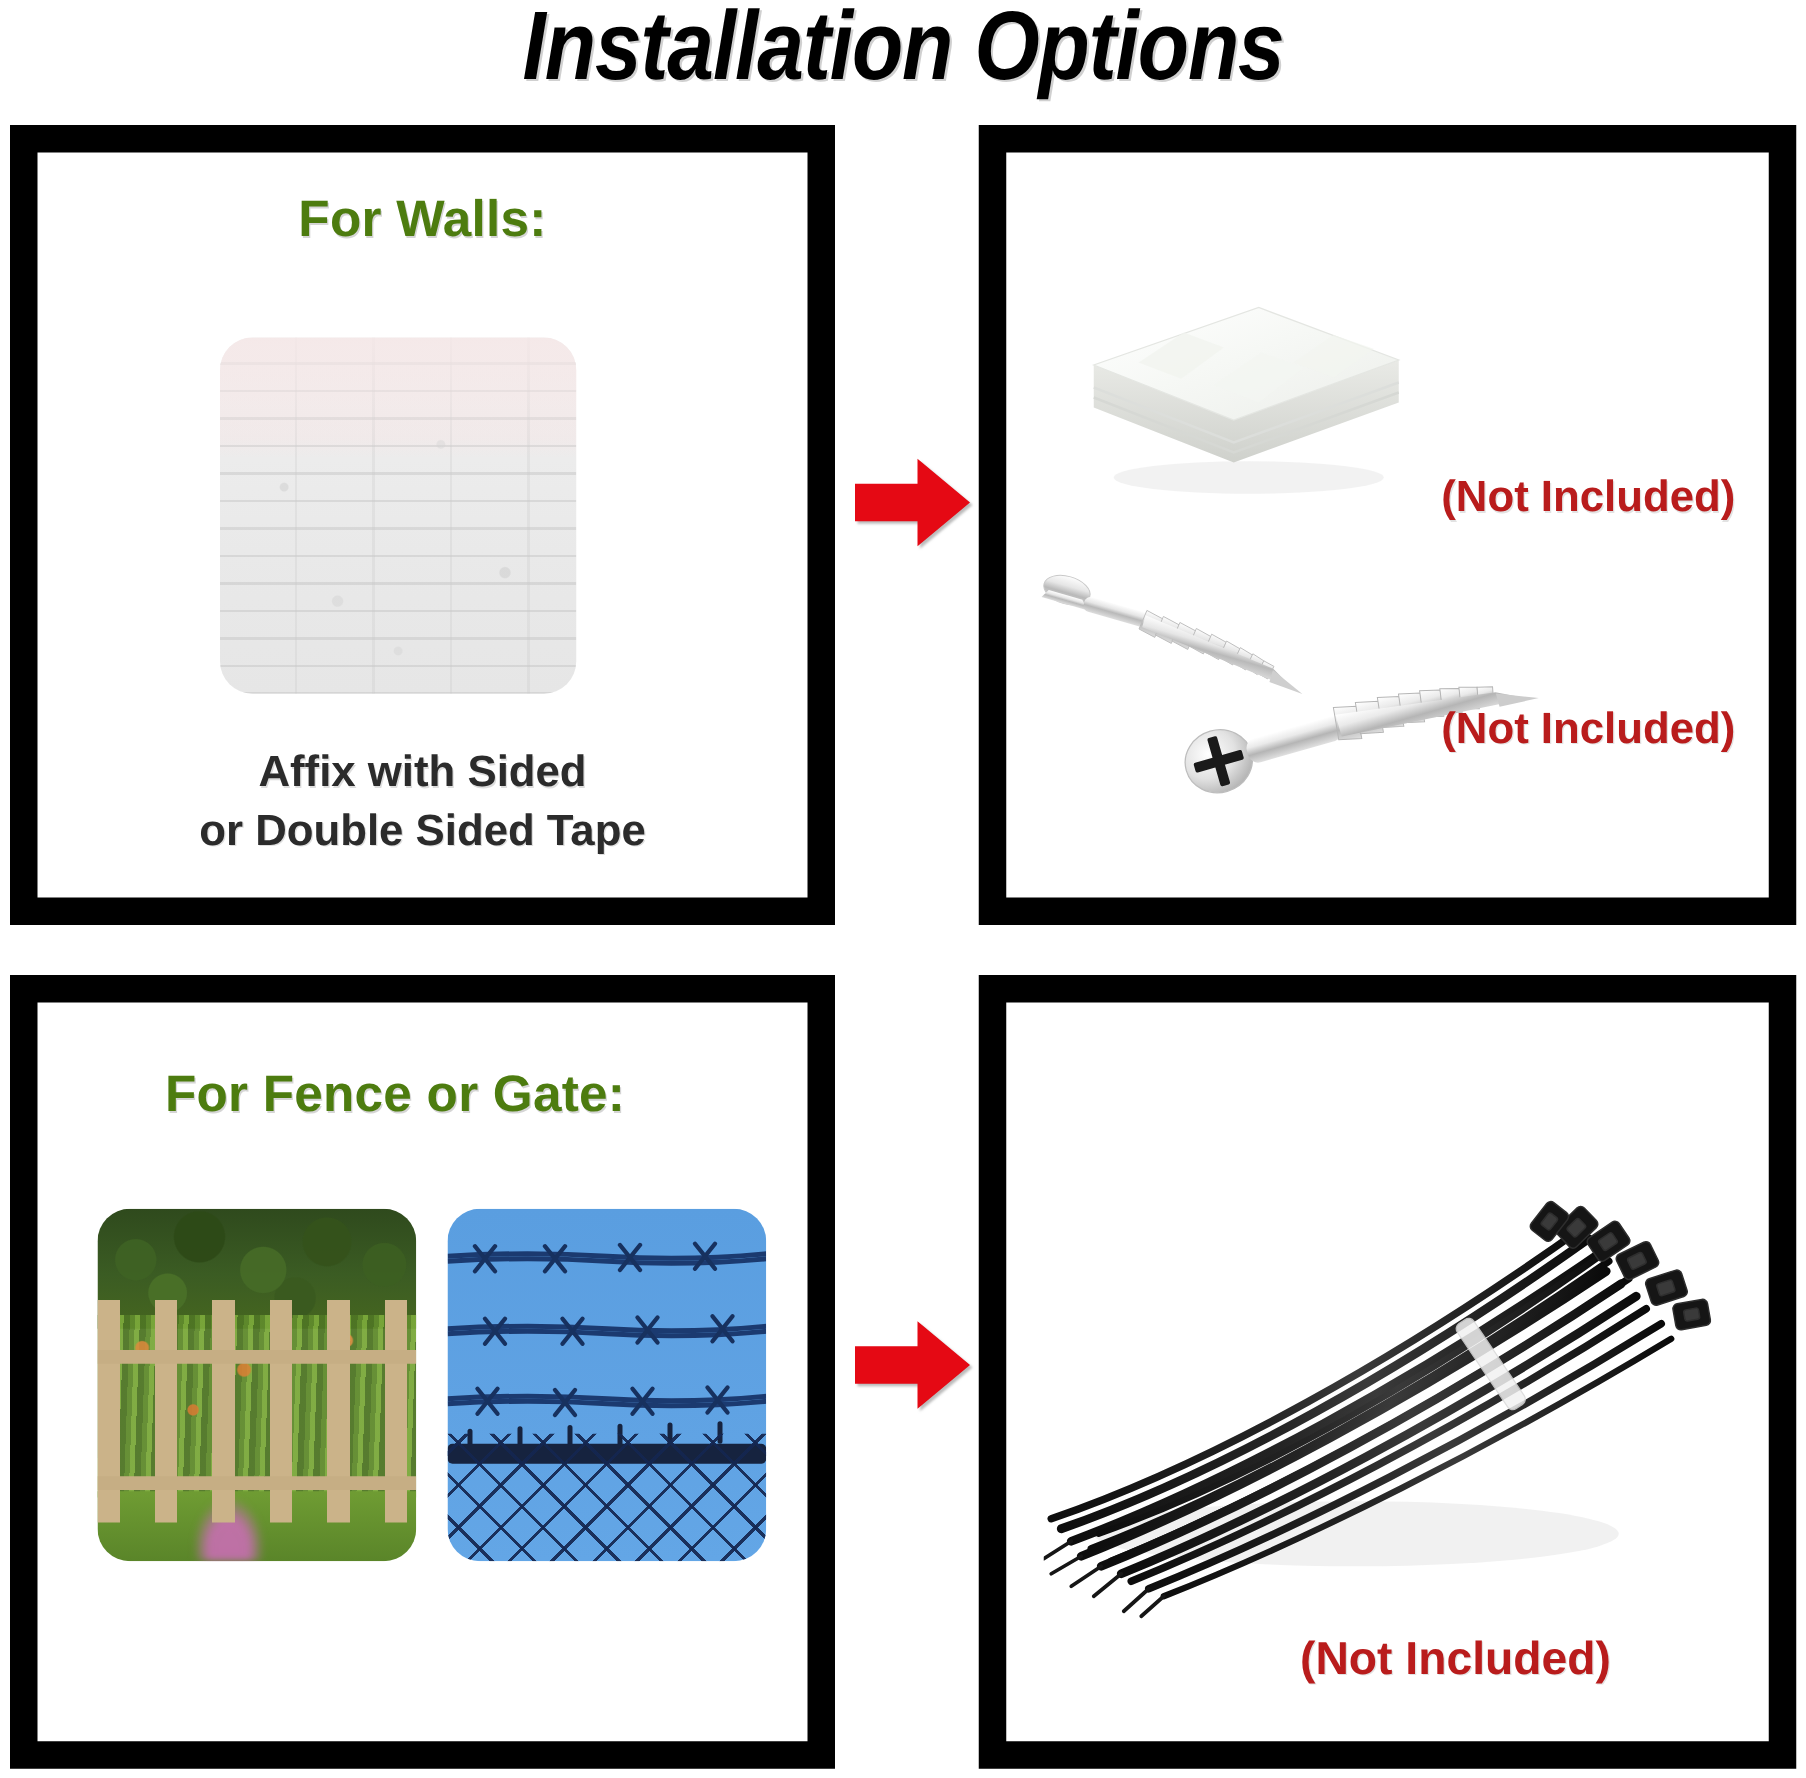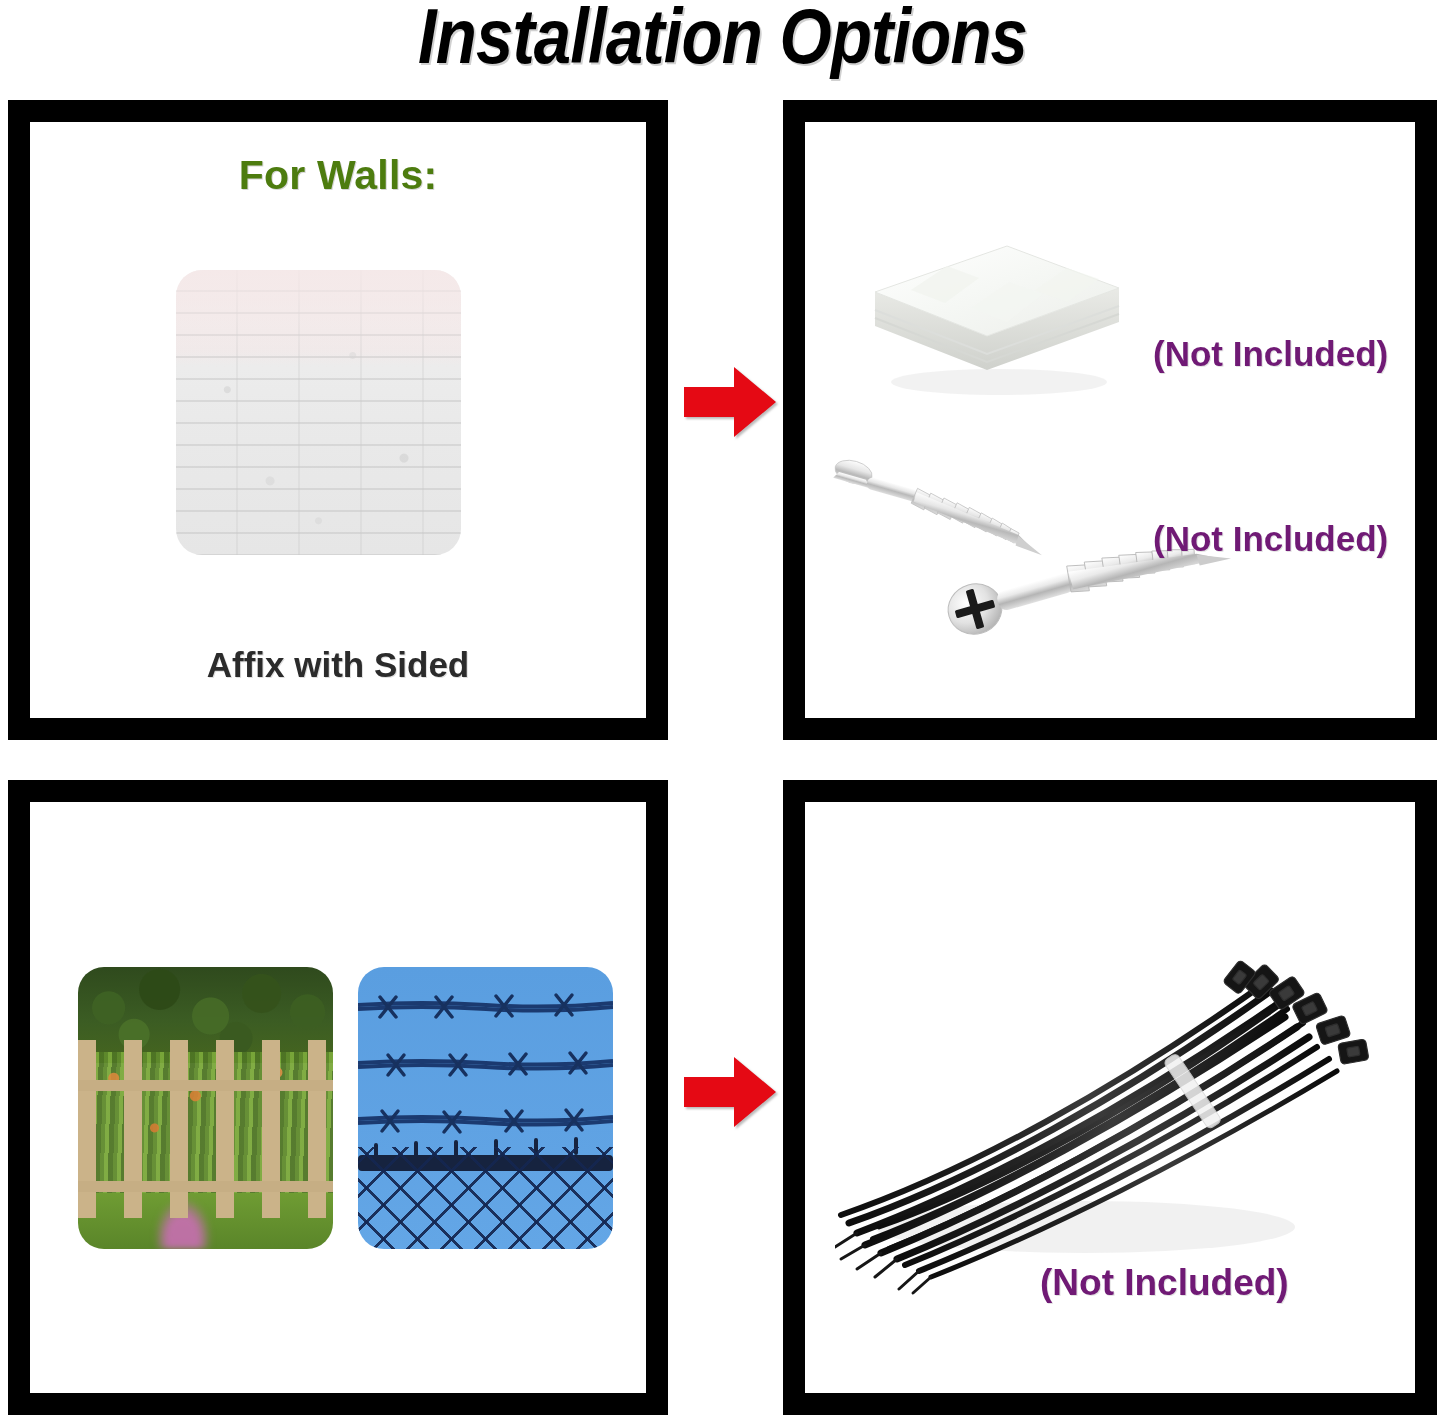--- a/index.html
+++ b/index.html
@@ -69,23 +69,24 @@
     line-height: 1.35;
     text-shadow: 1px 1px 0 rgba(160,160,160,0.35);
   }
   #cap-walls { bottom: 30px; }
   #cap-fence { bottom: 48px; left: -24px; }
 
   .not-included {
     position: absolute;
     font-size: 35px;
     font-weight: bold;
-    color: #701a75;
+    color: #b91c1c;
     white-space: nowrap;
     text-shadow: 1px 1px 0 rgba(160,160,160,0.3);
+    margin-top: 44px;
   }
   #ni-tape   { left: 348px; top: 212px; }
   #ni-screw  { left: 348px; top: 397px; }
   #ni-ties   { left: 235px; top: 460px; font-size: 37px; }
 
   
   .red-arrow {
     position: absolute;
     width: 92px; height: 74px;
     filter: drop-shadow(2px 2px 1px rgba(120,120,120,0.5));
@@ -208,20 +209,21 @@
       <div class="panel-heading" id="head-walls">For Walls:</div>
 
       <div id="brick-wall">
         <div class="brick-rows"></div>
         <div class="brick-noise"></div>
         <div class="brick-top-tint"></div>
       </div>
 
       <div class="caption" id="cap-walls">
         <div>Affix with Sided</div>
+        <div>or Double Sided Tape</div>
       </div>
     </div>
   </div>
 
   <div class="panel" id="panel-tr">
     <div class="panel-inner">
 
       <div id="tape-stack">
         <svg width="260" height="175" viewBox="0 0 260 175">
           <defs>
@@ -329,20 +331,21 @@
           </g>
         </svg>
       </div>
 
       <div class="not-included" id="ni-screw">(Not Included)</div>
     </div>
   </div>
 
   <div class="panel" id="panel-bl">
     <div class="panel-inner">
+      <div class="panel-heading" id="head-fence">For Fence or Gate:</div>
 
       <div class="thumb" id="thumb-picket">
         <div class="picket-sky"></div>
         <div class="picket-hedge"></div>
         <div class="picket-grassbg"></div>
         <div class="picket-flowers"></div>
         <div class="picket-lawn"></div>
         <div class="picket-path"></div>
         <div class="picket-slats"></div>
         <div class="picket-rail r1"></div>

